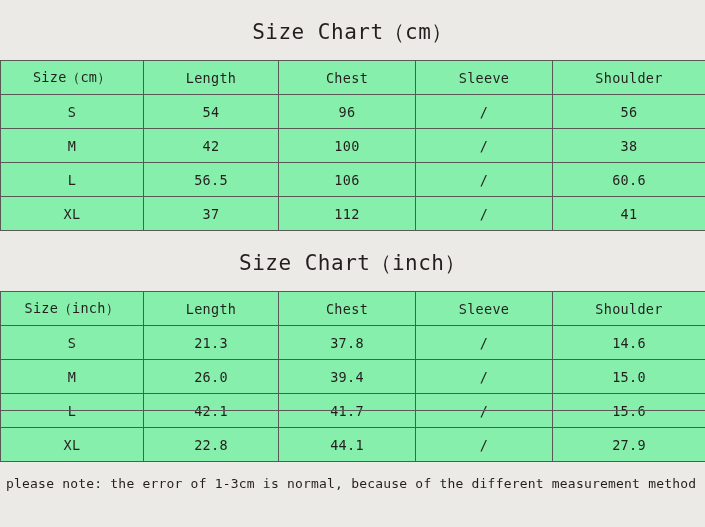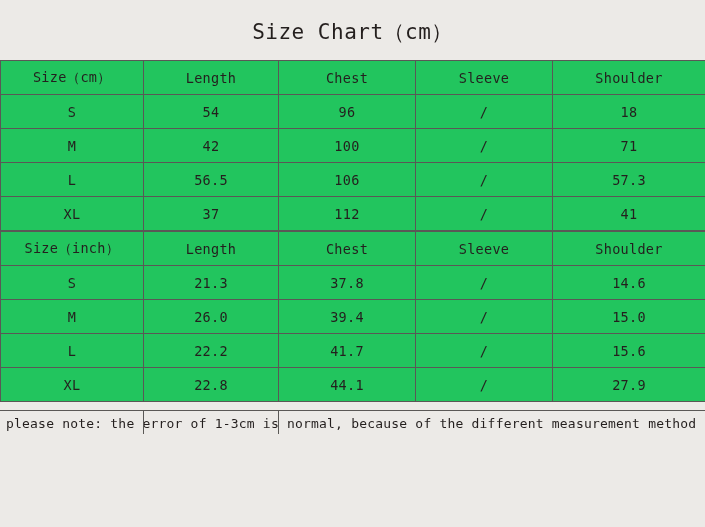--- a/index.html
+++ b/index.html
@@ -26,21 +26,21 @@
     font-size: 21px;
     letter-spacing: 0.5px;
     padding: 18px 0 14px 0;
     font-family: "DejaVu Sans Mono", monospace;
     color: #241f1e;
   }
   table.size-table {
     width: 100%;
     border-collapse: collapse;
     table-layout: fixed;
-    background: #22c55e;
+    background: #86efac;
   }
   table.size-table td, table.size-table th {
     border: 1px solid #5a5856;
     text-align: center;
     font-weight: normal;
     font-size: 13.5px;
     height: 33px;
     font-family: "DejaVu Sans Mono", monospace;
     color: #241f1e;
     letter-spacing: 0.3px;
@@ -105,48 +105,49 @@
           <th>Sleeve</th>
           <th>Shoulder</th>
         </tr>
       </thead>
       <tbody>
         <tr>
           <td>S</td>
           <td>54</td>
           <td>96</td>
           <td>/</td>
-          <td>18</td>
+          <td>56</td>
         </tr>
         <tr>
           <td>M</td>
           <td>42</td>
           <td>100</td>
           <td>/</td>
-          <td>71</td>
+          <td>38</td>
         </tr>
         <tr>
           <td>L</td>
           <td>56.5</td>
           <td>106</td>
           <td>/</td>
-          <td>57.3</td>
+          <td>60.6</td>
         </tr>
         <tr>
           <td>XL</td>
           <td>37</td>
           <td>112</td>
           <td>/</td>
           <td>41</td>
         </tr>
       </tbody>
     </table>
   </div>
 
   <div>
+    <div class="title">Size Chart（inch）</div>
     <table class="size-table">
       <colgroup>
         <col class="c0">
           <col class="c1">
           <col class="c2">
           <col class="c3">
           <col class="c4">
       </colgroup>
       <thead>
         <tr>
@@ -167,21 +168,21 @@
         </tr>
         <tr>
           <td>M</td>
           <td>26.0</td>
           <td>39.4</td>
           <td>/</td>
           <td>15.0</td>
         </tr>
         <tr>
           <td>L</td>
-          <td>22.2</td>
+          <td>42.1</td>
           <td>41.7</td>
           <td>/</td>
           <td>15.6</td>
         </tr>
         <tr>
           <td>XL</td>
           <td>22.8</td>
           <td>44.1</td>
           <td>/</td>
           <td>27.9</td>

